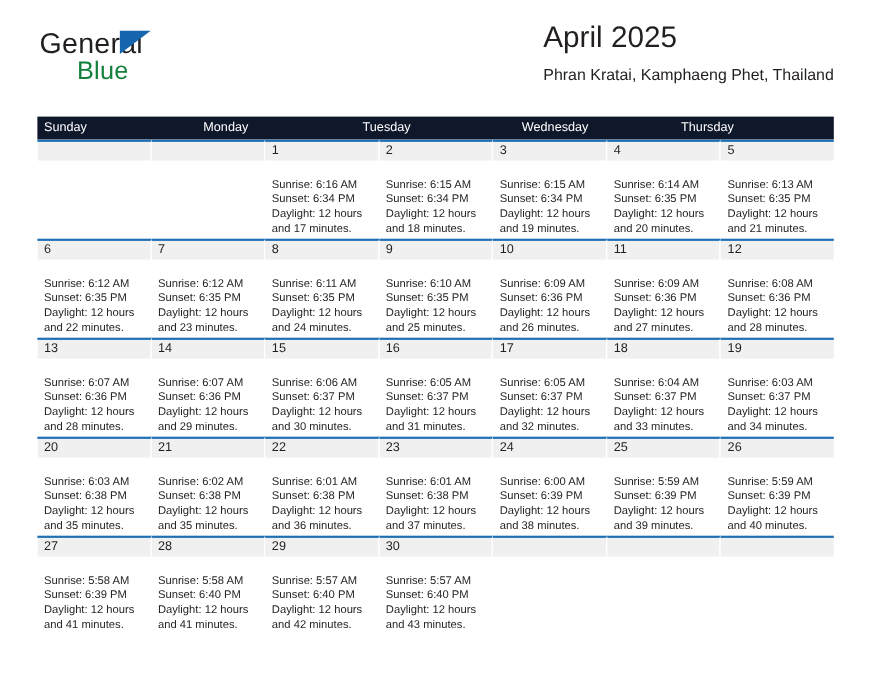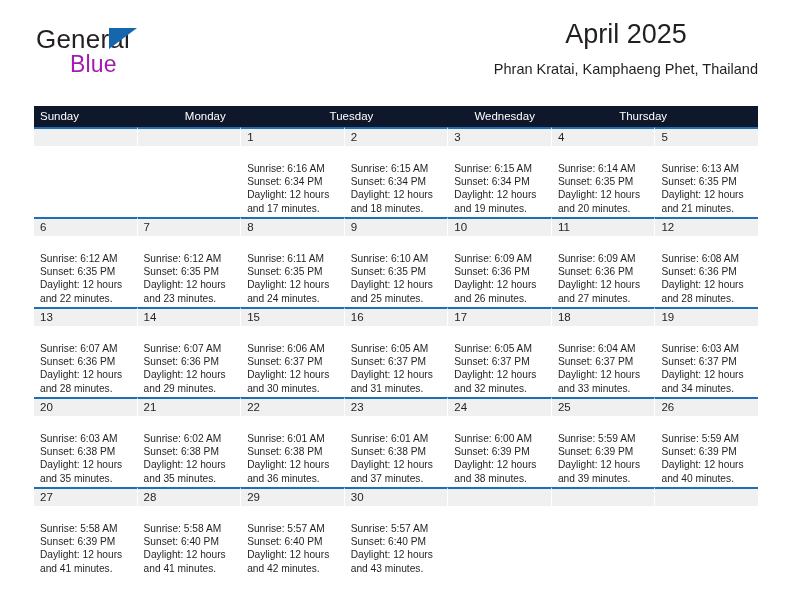--- a/index.html
+++ b/index.html
@@ -38,39 +38,39 @@
   }
   .logo-general {
     font-size: 26px;
     letter-spacing: .2px;
     color: #231f20;
     font-family: "Liberation Sans", sans-serif;
   }
   .logo-blue {
     display: block;
     font-size: 23px;
-    color: #a21caf;
+    color: #15803d;
     margin-top: 1px;
     margin-left: 34px;
     letter-spacing: .2px;
   }
   .logo-tri {
     position: absolute;
     left: 73px;
     top: 2px;
     width: 0;
     height: 0;
     border-left: 28px solid #1566ad;
     border-bottom: 21px solid transparent;
   }
   .title-block {
     position: absolute;
     right: 0;
     top: 20px;
-    text-align: center;
+    text-align: left;
   }
   .cal-title {
     font-size: 27px;
     color: #231f20;
     line-height: 1.1;
     white-space: nowrap;
   }
   .cal-subtitle {
     margin-top: 11px;
     font-size: 14.5px;

